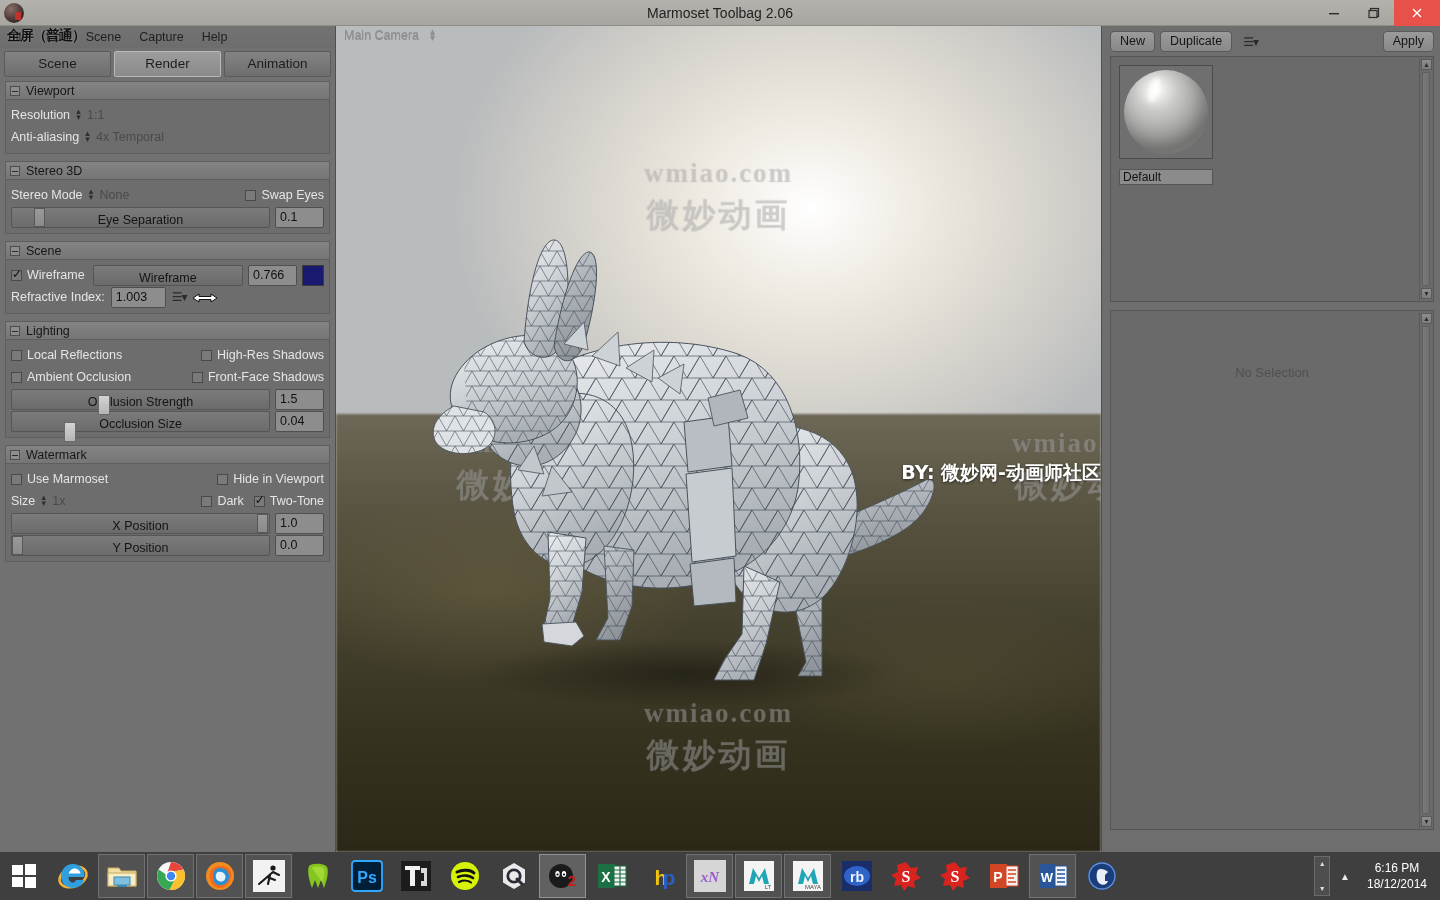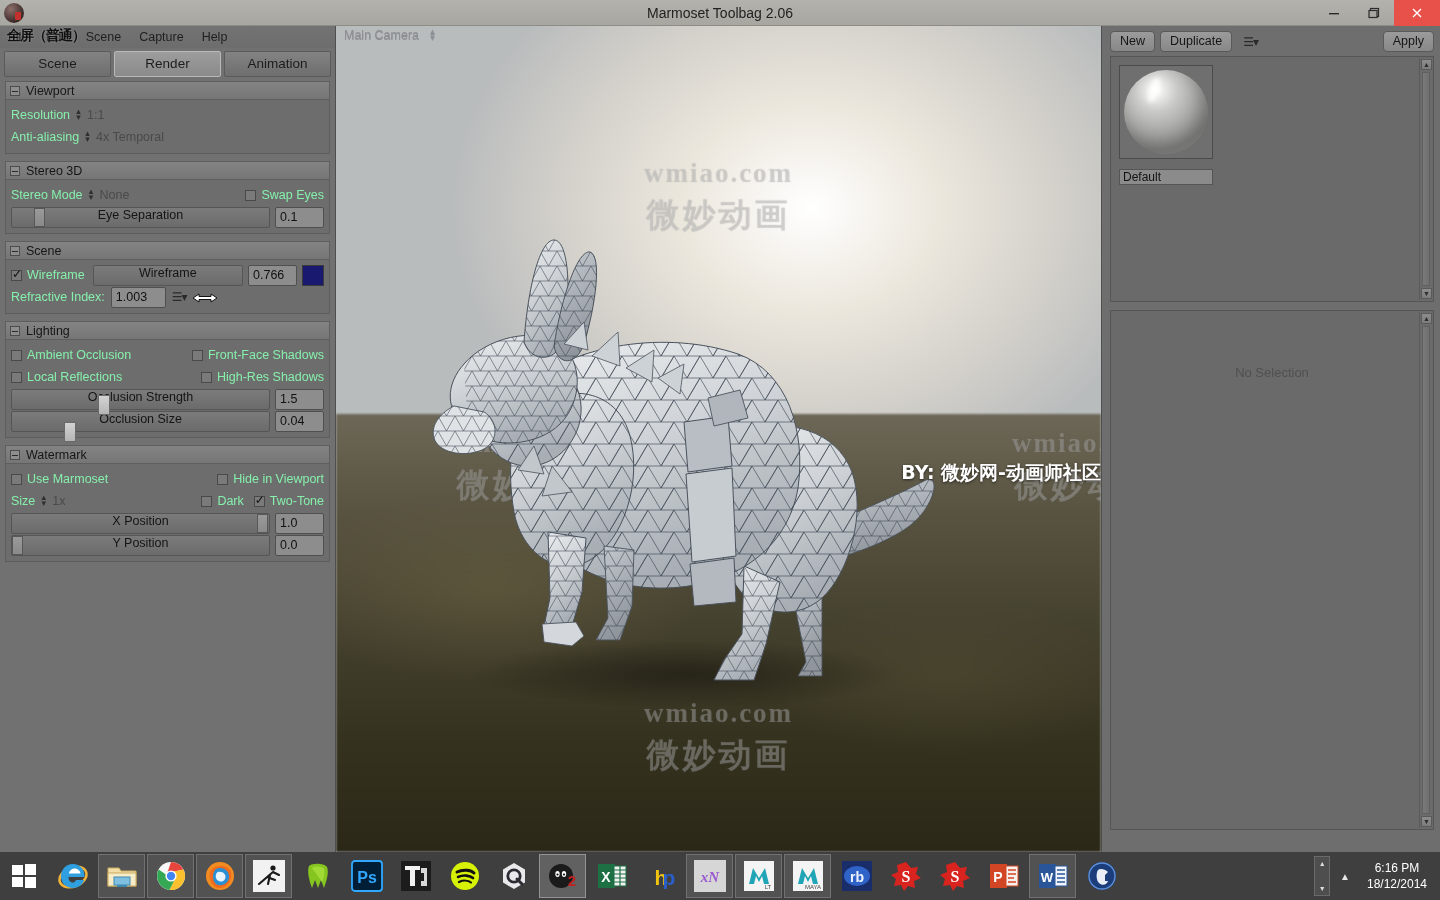--- a/index.html
+++ b/index.html
@@ -94,21 +94,21 @@
   .collapse-box::after {
     content: ""; position: absolute; left: 1px; top: 4px; width: 6px; height: 1px;
     background: #2a2a2a;
   }
   .group-body {
     background: #6d6d6d; border: 1px solid #5e5e5e;
     padding: 4px 5px 5px 5px;
   }
 
   .row { display: flex; align-items: center; height: 22px; }
-  .lbl { font-size: 12.5px; color: #86efac; }
+  .lbl { font-size: 12.5px; color: #e5e5e5; }
   .lbl-dim { font-size: 12.5px; color: #4a4a4a; }
   .spin {
     display: inline-block; width: 9px; margin: 0 4px; position: relative; top: -1px;
     font-size: 9px; line-height: 9px; color: #2f2f2f; text-align: center;
   }
   .spin i { display: block; font-style: normal; line-height: 6px; }
 
   .check {
     width: 11px; height: 11px; border: 1px solid #494949;
     background: #7a7a7a; display: inline-block; position: relative;
@@ -117,21 +117,21 @@
   .check.on::after {
     content: "✓"; position: absolute; left: 0px; top: -4px;
     font-size: 12px; color: #111; line-height: 14px;
   }
   .chk-wrap { display: flex; align-items: center; }
 
   .slider {
     position: relative; height: 21px; flex: 1;
     background: linear-gradient(#7b7b7b, #6b6b6b);
     border: 1px solid #555; border-radius: 2px;
-    display: flex; align-items: flex-start; justify-content: center;
+    display: flex; align-items: flex-end; justify-content: center;
     font-size: 12.5px; color: #141414;
   }
   .slider .handle {
     position: absolute; top: 0; width: 11px; height: 19px;
     background: linear-gradient(#9a9a9a, #8a8a8a);
     border: 1px solid #585858;
   }
   .numbox {
     width: 49px; height: 21px; margin-left: 5px; flex: none;
     background: #8d8d8d; border: 1px solid #4f4f4f; border-radius: 2px;
@@ -435,35 +435,35 @@
 
         <div class="group">
           <div class="group-head">
             <span class="collapse-box"></span>
             <span>Lighting</span>
           </div>
           <div class="group-body">
             <div class="row">
               <div class="half chk-wrap">
                 <span class="check"></span>
+                <span class="lbl">Local Reflections</span>
+              </div>
+              <div class="half chk-wrap" style="justify-content:flex-end">
+                <span class="check"></span>
+                <span class="lbl">High-Res Shadows</span>
+              </div>
+            </div>
+            <div class="row">
+              <div class="half chk-wrap">
+                <span class="check"></span>
                 <span class="lbl">Ambient Occlusion</span>
               </div>
               <div class="half chk-wrap" style="justify-content:flex-end">
                 <span class="check"></span>
                 <span class="lbl">Front-Face Shadows</span>
-              </div>
-            </div>
-            <div class="row">
-              <div class="half chk-wrap">
-                <span class="check"></span>
-                <span class="lbl">Local Reflections</span>
-              </div>
-              <div class="half chk-wrap" style="justify-content:flex-end">
-                <span class="check"></span>
-                <span class="lbl">High-Res Shadows</span>
               </div>
             </div>
             <div class="row">
               <div class="slider">
                 <span>Occlusion Strength</span>
               </div>
               <div class="numbox">1.5</div>
             </div>
             <div class="row">
               <div class="slider">

